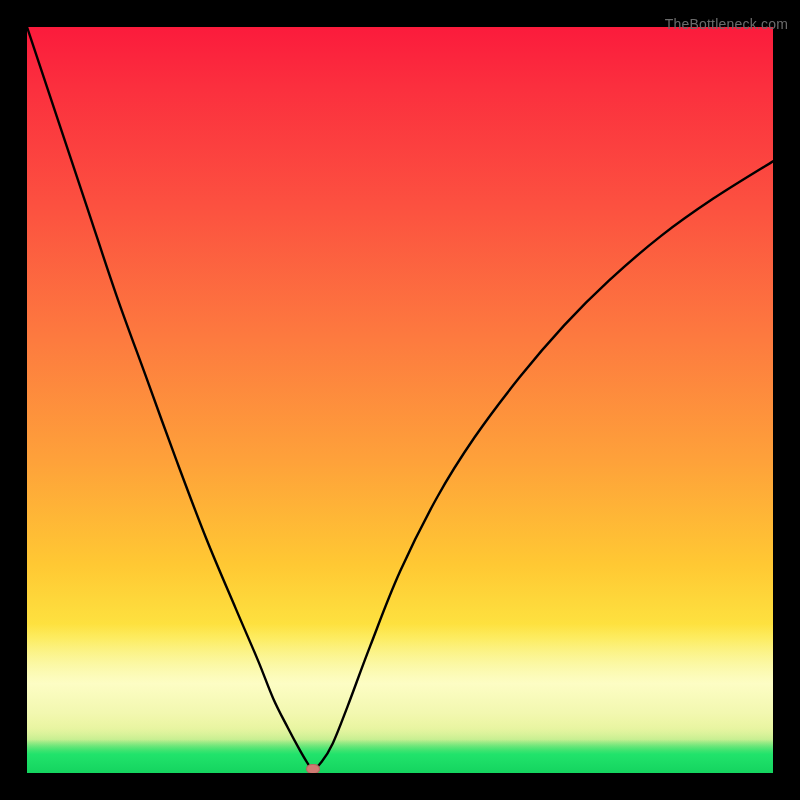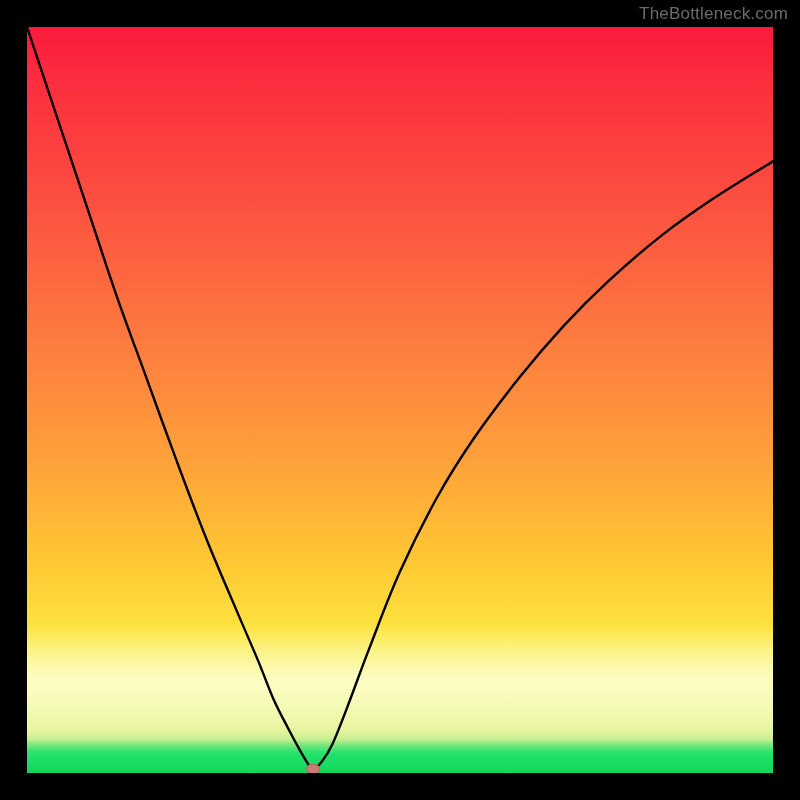--- a/index.html
+++ b/index.html
@@ -11,24 +11,24 @@
     font-family: Arial, Helvetica, sans-serif;
   }
   .frame {
     position: relative;
     width: 800px;
     height: 800px;
     background: #000;
   }
   .watermark {
     position: absolute;
-    top: 4px;
+    top: 16px;
     right: 12px;
     color: #6b6b6b;
-    font-size: 17px;
+    font-size: 14px;
     font-weight: 500;
     letter-spacing: 0.2px;
     z-index: 10;
   }
   .plot {
     position: absolute;
     left: 27px;
     top: 27px;
     width: 746px;
     height: 746px;

